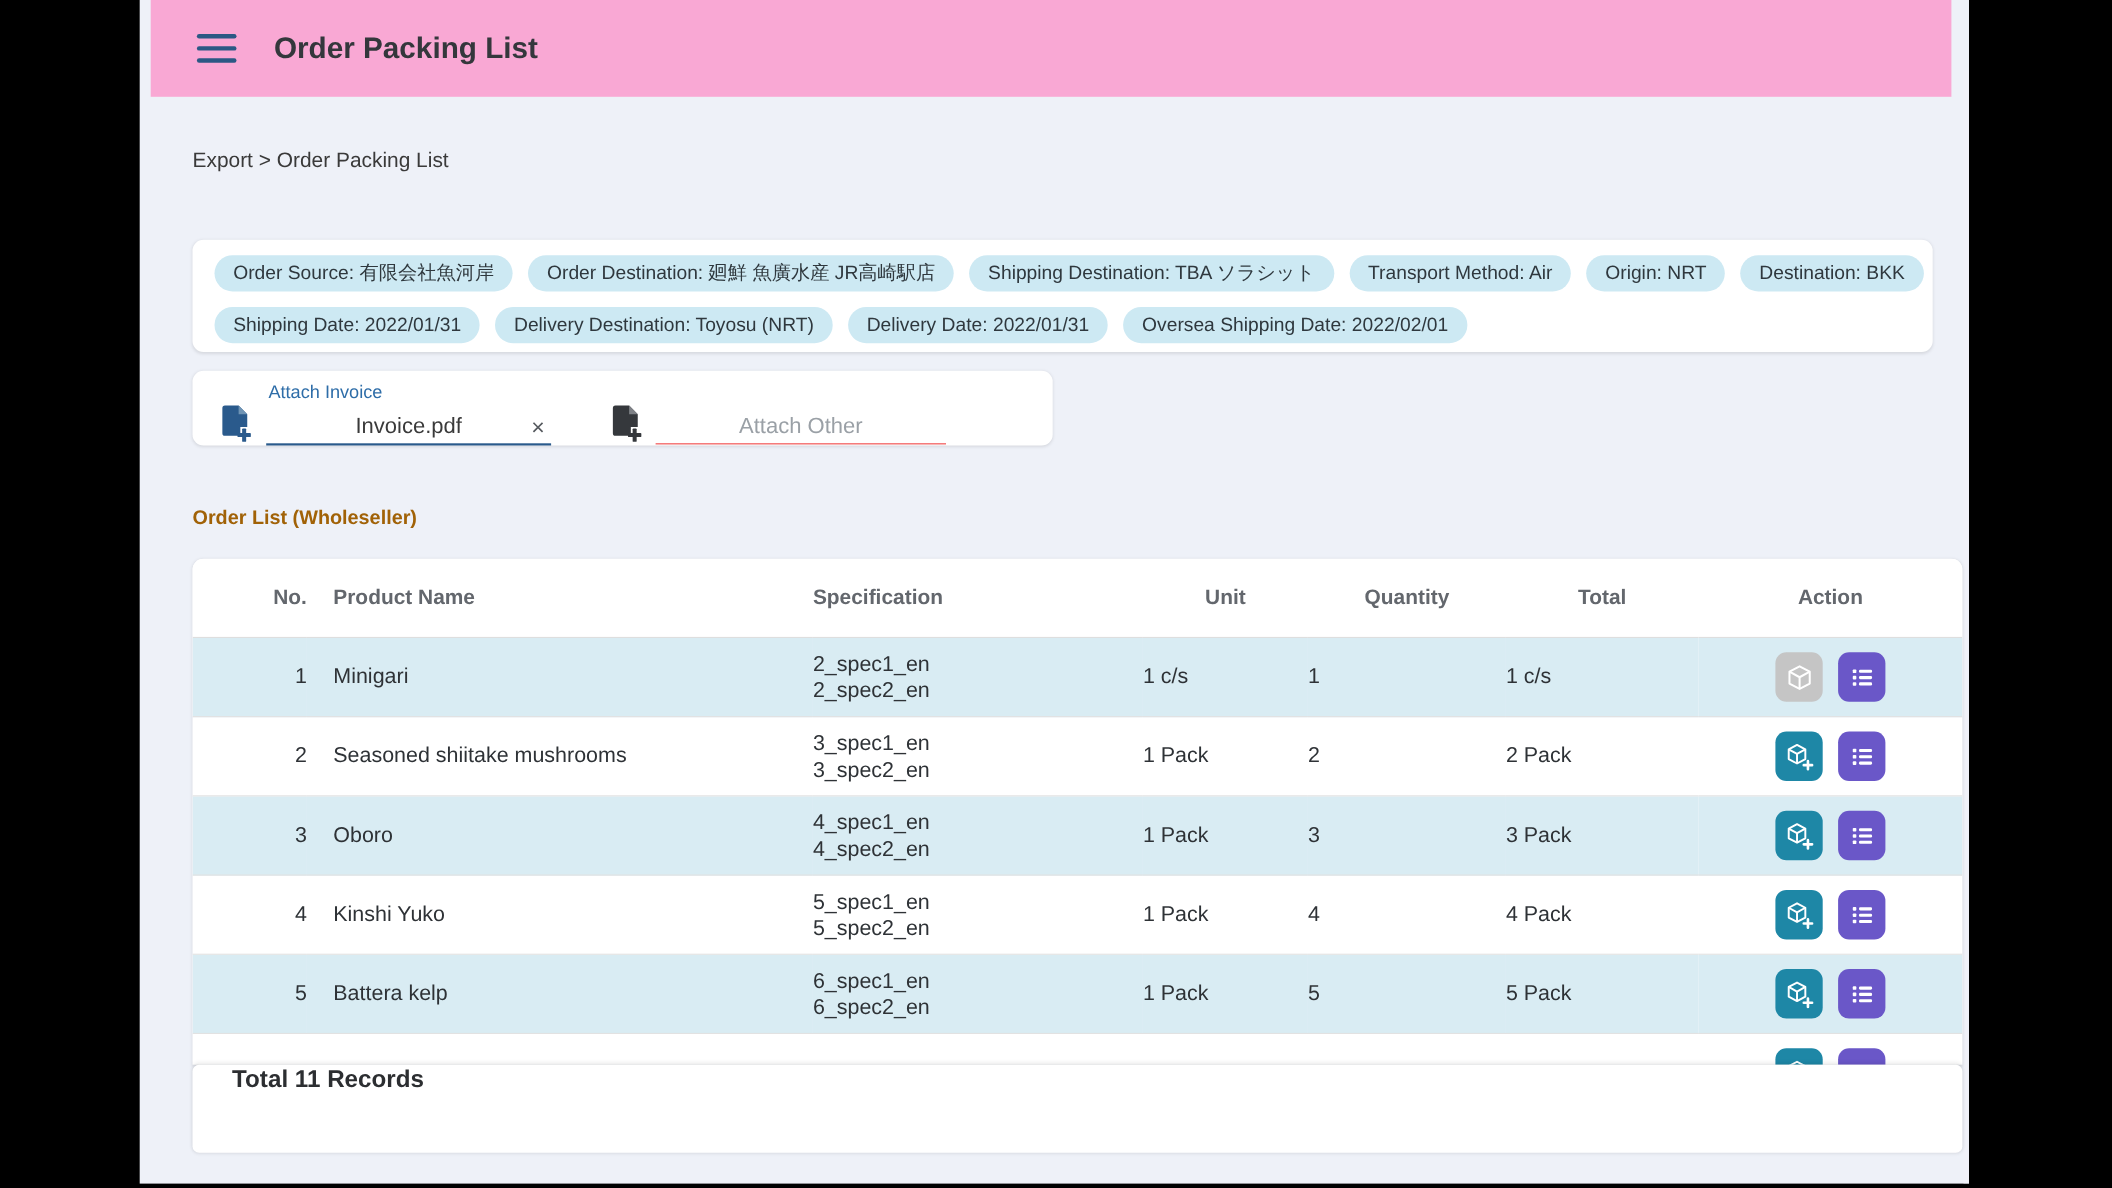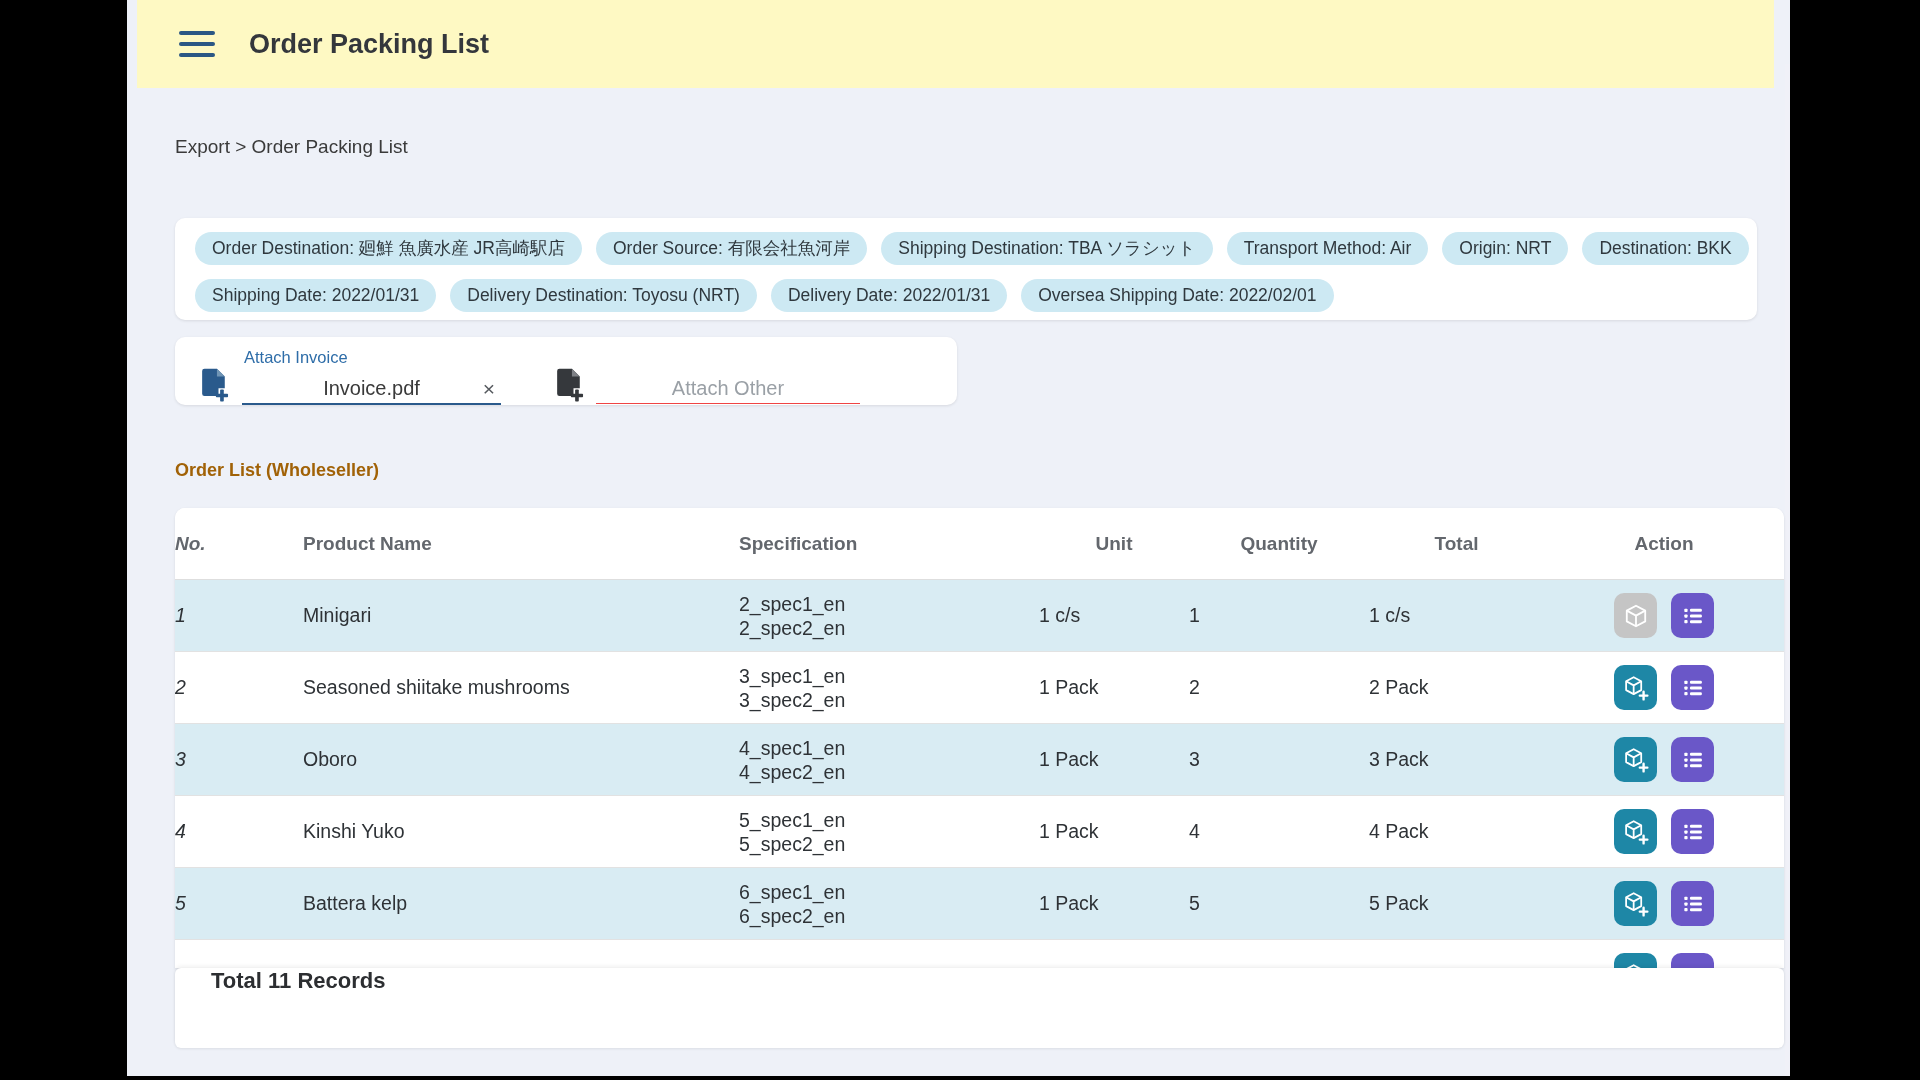--- a/index.html
+++ b/index.html
@@ -7,21 +7,21 @@
     width:1920px;height:1080px;background:#000;position:relative;overflow:hidden;
     font-family:"Liberation Sans","DejaVu Sans",sans-serif;
   }
   .viewport{
     position:absolute;left:127px;top:0;width:1663px;height:1076px;
     background:#eef1f8;overflow:hidden;
   }
   
   .appbar{
     position:absolute;left:10px;top:0;right:16px;height:88px;
-    background:#fef9c3;display:flex;align-items:center;
+    background:#f9a8d4;display:flex;align-items:center;
   }
   .menu-btn{margin-left:42px;width:36px;height:26px;display:flex;flex-direction:column;justify-content:space-between;cursor:pointer;background:none;border:none;padding:0;}
   .menu-btn span{display:block;width:36px;height:4px;border-radius:2px;background:#2b5884;}
   .appbar-title{margin-left:34px;font-size:27px;font-weight:bold;color:#34373c;}
   .scroll-track{position:absolute;right:0;top:64px;width:5px;height:1012px;background:#f0f1f8;}
   
   .breadcrumb{position:absolute;left:48px;top:136px;font-size:19px;color:#3a3a3a;}
   
   .card{background:#fff;border-radius:10px;box-shadow:0 1px 3px rgba(0,0,0,0.10);}
   .chips-card{position:absolute;left:48px;top:218px;width:1582px;height:102px;box-sizing:border-box;padding:14px 20px;}
@@ -52,21 +52,21 @@
   
   .section-title{position:absolute;left:48px;top:460px;font-size:18px;font-weight:bold;color:#a16207;}
   .table-card{position:absolute;left:48px;top:508px;width:1609px;height:460px;border-radius:10px 10px 0 0;overflow:hidden;}
   table{width:100%;border-collapse:collapse;table-layout:fixed;}
   th{
     height:71px;font-size:19px;color:#63676d;font-weight:bold;background:#fff;
     border-bottom:1px solid #dedede;padding:0;
   }
   td{height:71px;font-size:19.5px;color:#2e3236;border-bottom:1px solid #e2e2e2;padding:0;}
   tr.alt td{background:#d9ecf3;}
-  .col-no{text-align:left;font-style:italic;}
+  .col-no{text-align:right;}
   .col-product{text-align:left;padding-left:24px;}
   .col-spec{text-align:left;}
   .col-center{}
   .spec-line{line-height:24px;}
   .actions{display:flex;justify-content:center;align-items:center;gap:14px;}
   .act-btn{
     width:43px;height:45px;border:none;border-radius:10px;display:flex;
     align-items:center;justify-content:center;cursor:pointer;padding:0;
   }
   .act-btn.box{background:#1e87a6;}
@@ -92,22 +92,22 @@
         <span></span>
     </button>
     <div class="appbar-title">Order Packing List</div>
   </div>
   <div class="scroll-track"></div>
 
   <div class="breadcrumb">Export &gt; Order Packing List</div>
 
   <div class="card chips-card">
     <div class="chip-row">
+      <div class="chip">Order Source: 有限会社魚河岸</div>
       <div class="chip">Order Destination: 廻鮮 魚廣水産 JR高崎駅店</div>
-      <div class="chip">Order Source: 有限会社魚河岸</div>
       <div class="chip">Shipping Destination: TBA ソラシット</div>
       <div class="chip">Transport Method: Air</div>
       <div class="chip">Origin: NRT</div>
       <div class="chip">Destination: BKK</div>
     </div>
     <div class="chip-row">
       <div class="chip">Shipping Date: 2022/01/31</div>
       <div class="chip">Delivery Destination: Toyosu (NRT)</div>
       <div class="chip">Delivery Date: 2022/01/31</div>
       <div class="chip">Oversea Shipping Date: 2022/02/01</div>

